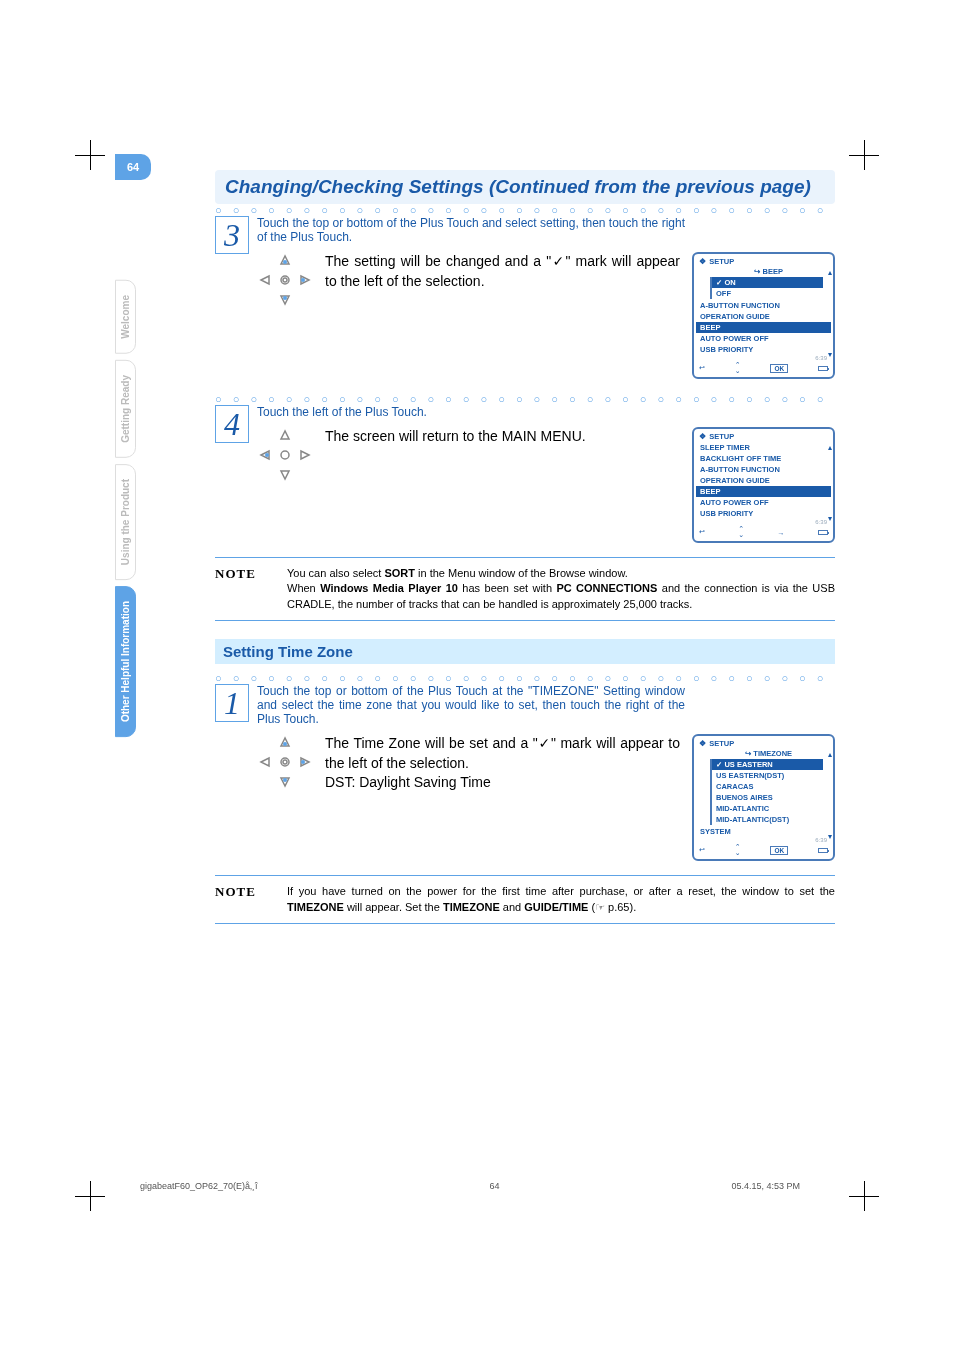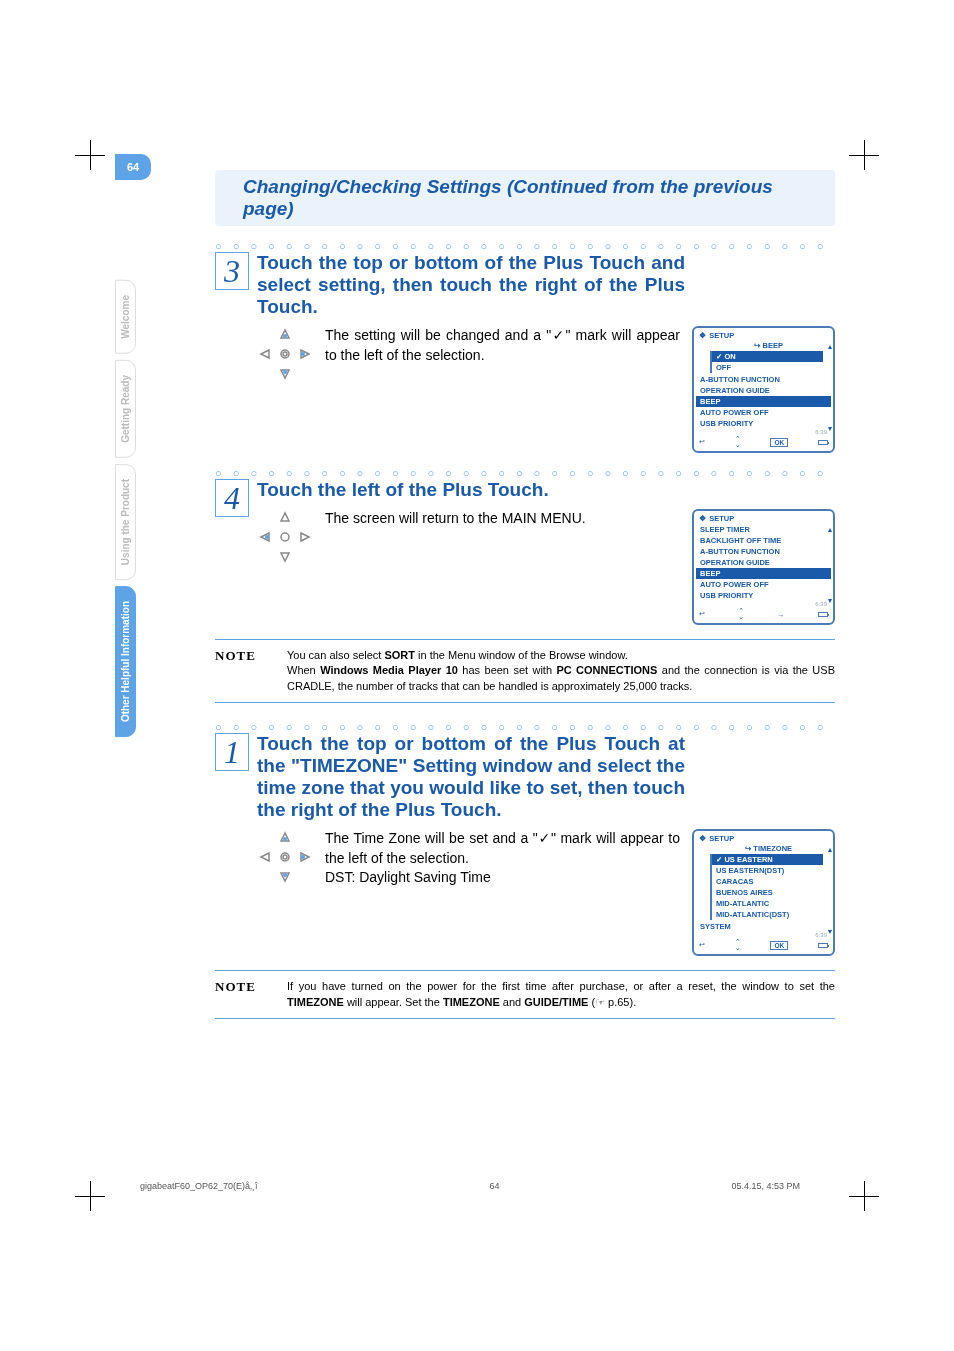--- a/index.html
+++ b/index.html
@@ -18,29 +18,29 @@
 
 .side-tabs { position:absolute; left:0; top:110px; width:30px; }
 .tab { writing-mode: vertical-rl; transform: rotate(180deg); font-size:10px; font-weight:bold; padding:14px 4px; border:1px solid #ccc; border-radius:10px 0 0 10px; margin-bottom:6px; text-align:center; }
 .tab-grey { color:#bbb; border-color:#ddd; }
 .tab-active { color:#fff; background:#5ea3e6; border-color:#5ea3e6; }
 
 .page-num { position:absolute; left:0; bottom:-10px; width:36px; height:26px; background:#5ea3e6; color:#fff; font-size:11px; font-weight:bold; display:flex; align-items:center; justify-content:center; border-radius:0 10px 10px 0; }
 
 .main { position:absolute; left:100px; top:0; width:620px; }
 
-.title-bar { background:#eaf3fc; border-radius:4px; padding:6px 28px; margin-bottom:14px; }
+.title-bar { background:#eaf3fc; border-radius:4px; padding:6px 10px; }
 .title-bar h1 { color:#1a5aa8; font-size:19px; font-weight:bold; font-style:italic; }
 
 .dots { color:#5ea3e6; font-size:11px; letter-spacing:4px; white-space:nowrap; overflow:hidden; height:12px; }
 
 .step { display:flex; margin-bottom:14px; }
 .step-num { width:34px; height:38px; border:1px solid #5ea3e6; color:#1a5aa8; font-size:32px; font-style:italic; font-family:"Times New Roman",serif; display:flex; align-items:center; justify-content:center; margin-right:8px; flex-shrink:0; }
 .step-body { flex:1; }
-.step-title { color:#1a5aa8; font-size:19px; font-weight:bold; margin-bottom:8px; text-align:justify; }
+.step-title { color:#1a5aa8; font-size:12px; font-weight:normal; margin-bottom:8px; text-align:justify; }
 .step-inner { display:flex; gap:12px; }
 .step-text { flex:1; font-size:14px; line-height:1.4; text-align:justify; }
 .plus-icon { width:56px; height:56px; flex-shrink:0; }
 
 .screen { width:143px; border:2px solid #4a7ab8; border-radius:6px; background:#fff; font-size:7.5px; flex-shrink:0; padding:2px; position:relative; }
 .scr-hdr { color:#1a5aa8; font-weight:bold; padding:1px 3px; display:flex; align-items:center; gap:3px; }
 .scr-gear::before { content:"❖"; font-size:8px; }
 .scr-sub { padding-left:10px; color:#1a5aa8; font-weight:bold;text-align:center; }
 .scr-list { border-left:2px solid #4a7ab8; margin:1px 8px 1px 3px; position:relative; }
 .scr-item { padding:1px 4px; color:#1a5aa8; font-weight:bold; }
@@ -174,20 +174,21 @@
       </div>
 
       <div class="note-row">
         <div class="note-label">NOTE</div>
         <div class="note-body">
           <span>You can also select </span><b>SORT</b><span> in the Menu window of the Browse window.</span><br>
           <span>When </span><b>Windows Media Player 10</b><span> has been set with </span><b>PC CONNECTIONS</b><span> and the connection is via the USB CRADLE, the number of tracks that can be handled is approximately 25,000 tracks.</span>
         </div>
       </div>
 
+      <div class="section-title">Setting Time Zone</div>
 
       <div class="dots">○ ○ ○ ○ ○ ○ ○ ○ ○ ○ ○ ○ ○ ○ ○ ○ ○ ○ ○ ○ ○ ○ ○ ○ ○ ○ ○ ○ ○ ○ ○ ○ ○ ○ ○ ○ ○ ○ ○ ○ ○ ○ ○ ○ ○ ○ ○</div>
       <div class="step">
         <div class="step-num">1</div>
         <div class="step-body">
           <div class="step-title" style="padding-right:150px;">Touch the top or bottom of the Plus Touch at the "TIMEZONE" Setting window and select the time zone that you would like to set, then touch the right of the Plus Touch.</div>
           <div class="step-inner">
             <svg class="plus-icon" viewBox="0 0 56 56">
               <path class="plus-svg" d="M28 4 L24 12 L32 12 Z M28 52 L24 44 L32 44 Z M4 28 L12 24 L12 32 Z M52 28 L44 24 L44 32 Z"></path>
               <circle class="plus-svg" cx="28" cy="28" r="4"></circle>

